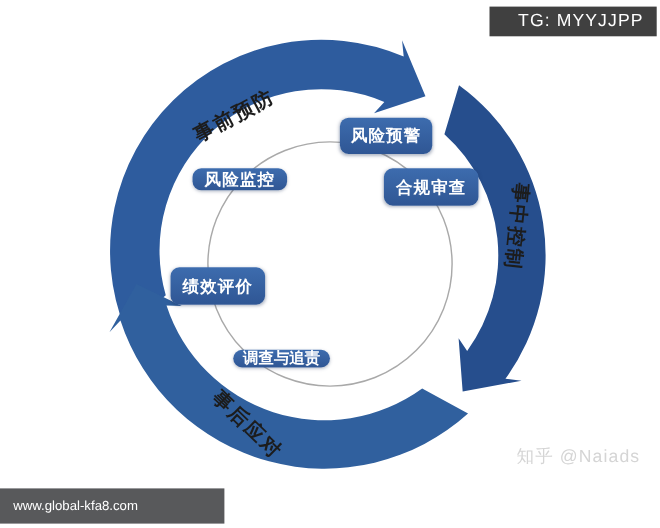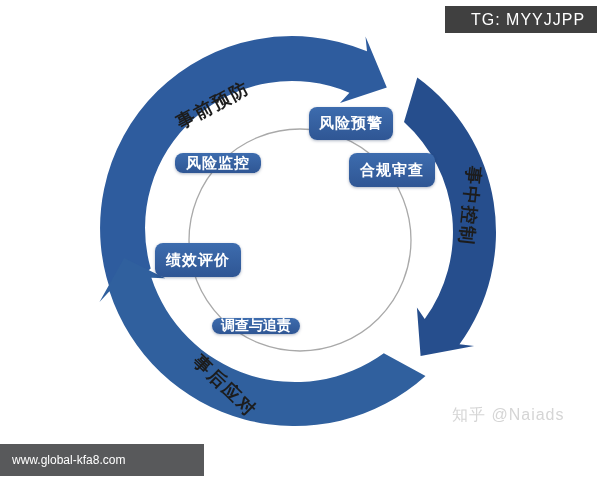--- a/index.html
+++ b/index.html
@@ -26,21 +26,21 @@
     background:#404040;color:#ffffff;font-size:16px;
     display:flex;align-items:center;justify-content:center;letter-spacing:1px;padding-left:14px;
   }
   .url-bar{
     position:absolute;left:0;top:444px;width:204px;height:32px;
     background:#58595b;color:#ffffff;font-size:12px;
     display:flex;align-items:center;padding-left:12px;box-sizing:border-box;
   }
   .watermark{
     position:absolute;left:452px;top:405px;width:130px;
-    color:#d5d5d5;font-size:16px;letter-spacing:1px;text-align:left;
+    color:#d5d5d5;font-size:16px;letter-spacing:1px;text-align:right;
   }
 </style>
 </head>
 <body>
 
 <div class="stage">
 
   <svg id="arc-layer" width="600" height="480" viewBox="0 0 600 480">
     <circle cx="300" cy="240" r="111" fill="none" stroke-width="1.3" stroke="#a9a9a9"></circle>
     <path d="M 114.0 299.9 A 192 192 0 0 1 367.0 51.3 L 365.5 36.6 L 386.8 87.5 L 340.0 102.9 L 349.4 92.7 A 147 147 0 0 0 150.7 268.5 Z" fill="#2e5c9e"></path>

